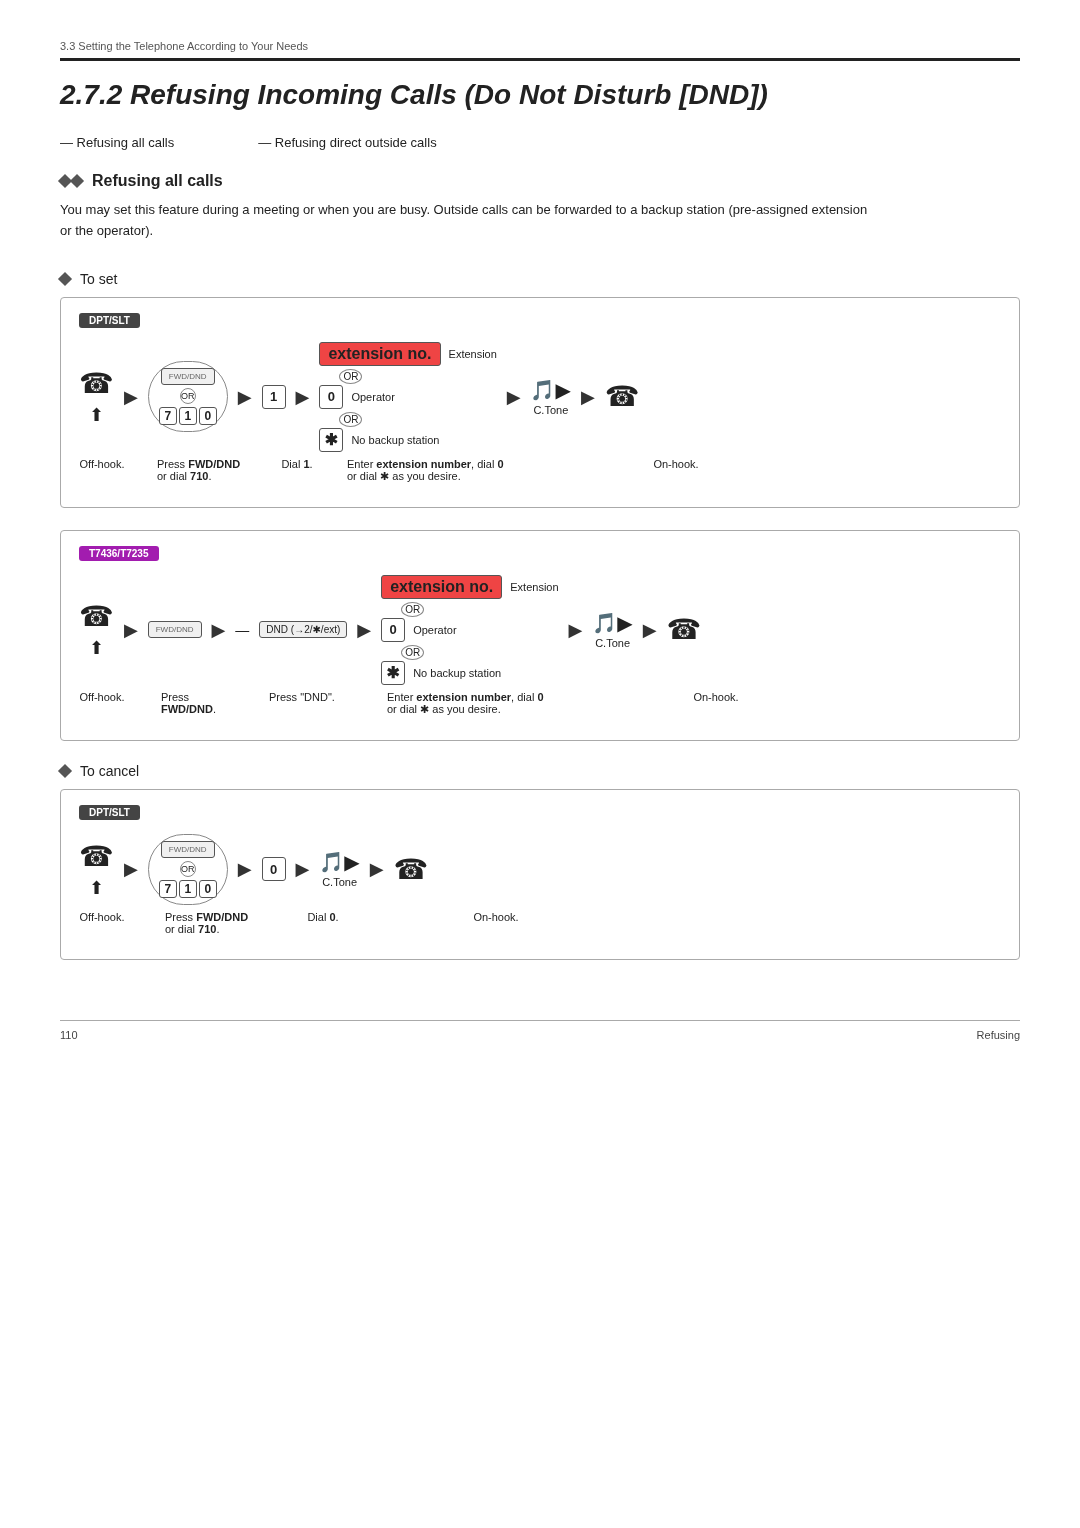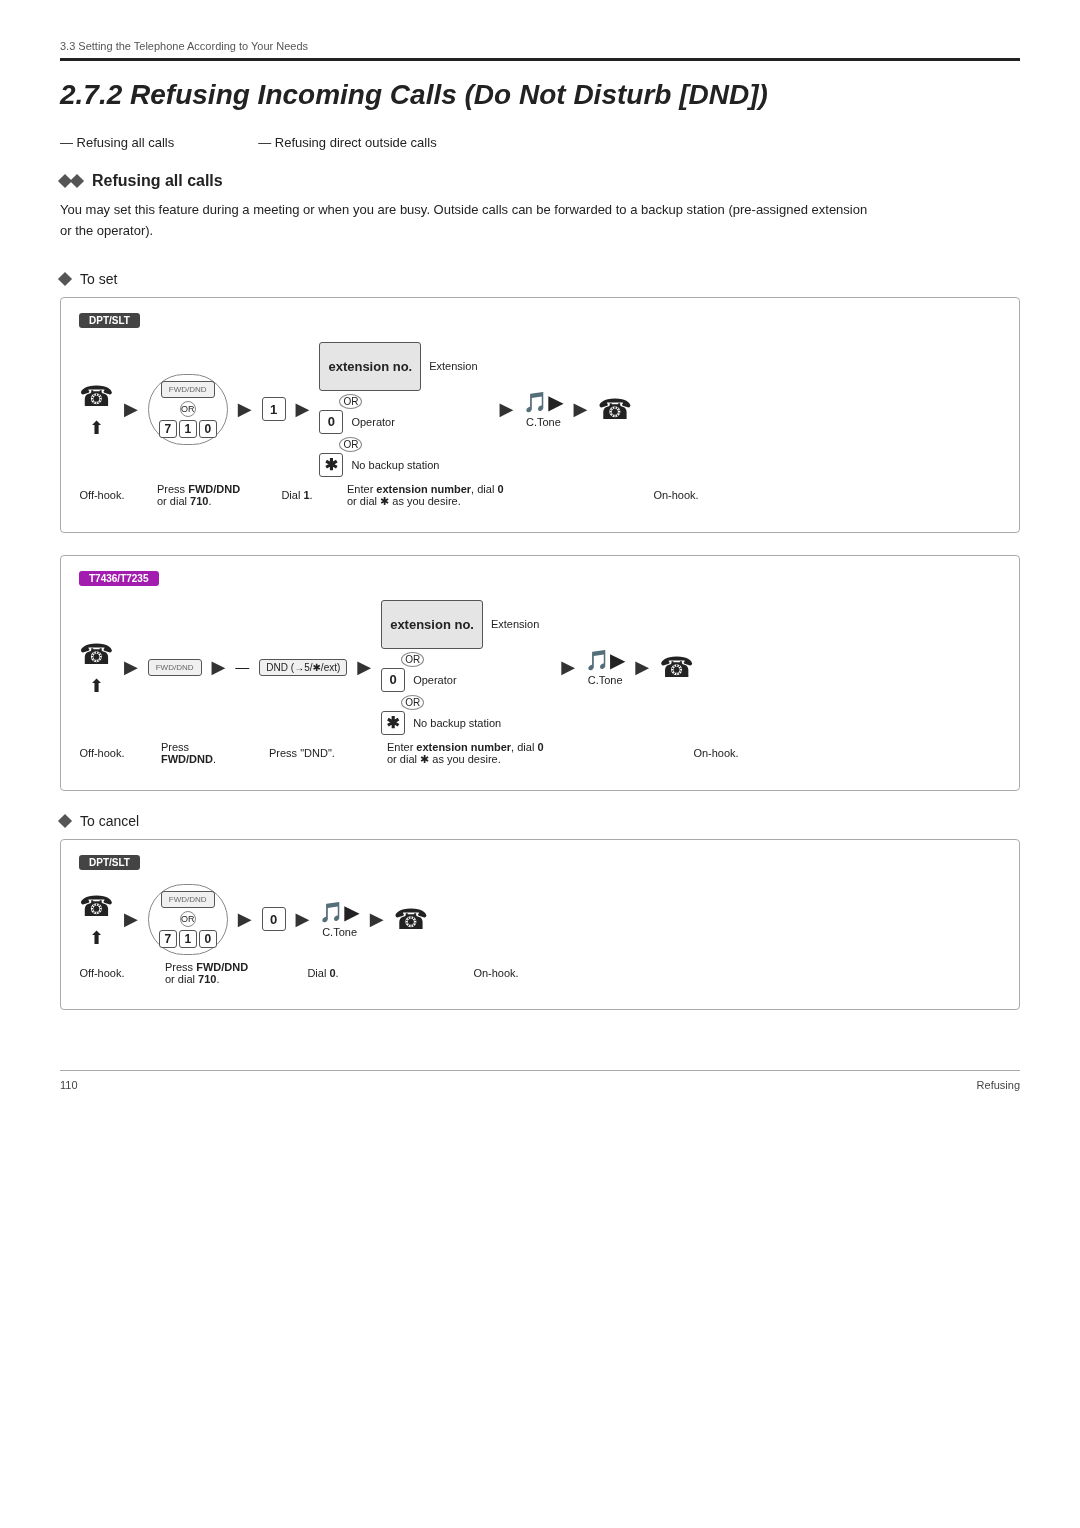--- a/index.html
+++ b/index.html
@@ -77,21 +77,21 @@
       background: #a21caf;
     }
     .diagram-row {
       display: flex;
       align-items: center;
       gap: 10px;
       margin-bottom: 6px;
     }
     .diagram-caption-row {
       display: flex;
-      align-items: center;
+      align-items: flex-start;
       gap: 10px;
       margin-bottom: 14px;
     }
     .arrow {
       font-size: 18px;
       color: #333;
     }
     
     .phone-icon {
       font-size: 28px;
@@ -122,24 +122,24 @@
       display: flex;
       align-items: center;
       justify-content: center;
       font-size: 13px;
       font-weight: bold;
       background: #fff;
     }
     .ext-box {
       border: 1.5px solid #555;
       border-radius: 3px;
-      padding: 16px 8px;
-      font-size: 13px;
-      font-weight: bold;
-      background: #e5e5e5;
+      padding: 2px 8px;
+      font-size: 16px;
+      font-weight: bold;
+      background: #ef4444;
       white-space: nowrap;
     }
     .or-circle {
       font-size: 9px;
       border: 1px solid #888;
       border-radius: 50%;
       width: 16px;
       height: 16px;
       display: flex;
       align-items: center;
@@ -375,21 +375,21 @@
 
     <div class="fwd-btn" style="min-width:50px;">
       <span class="fwd-btn-top">FWD/DND</span>
     </div>
 
     <span class="arrow">▶</span>
 
     <span style="font-size:14px;">—</span>
 
     <div class="dnd-btn">
-      <span>DND  (→5/✱/ext)</span>
+      <span>DND  (→2/✱/ext)</span>
     </div>
 
     <span class="arrow">▶</span>
 
     <div class="ext-options-block">
       <div class="ext-row-item">
         <div class="ext-box">
           <span>extension no.</span>
         </div>
         <span style="font-size:11px;">Extension</span>

